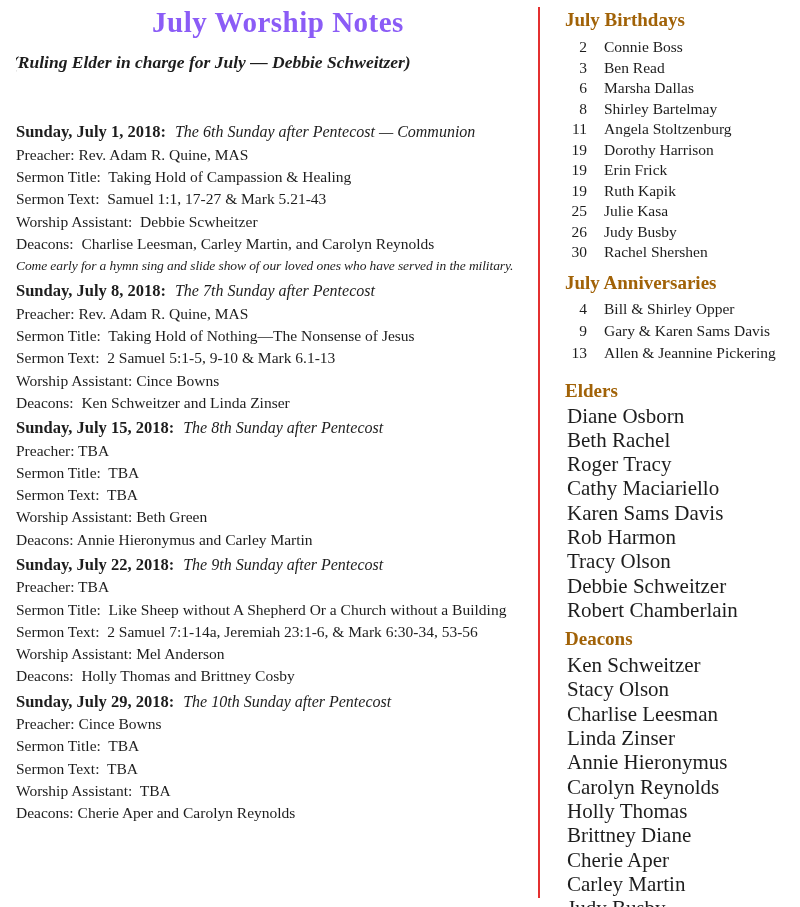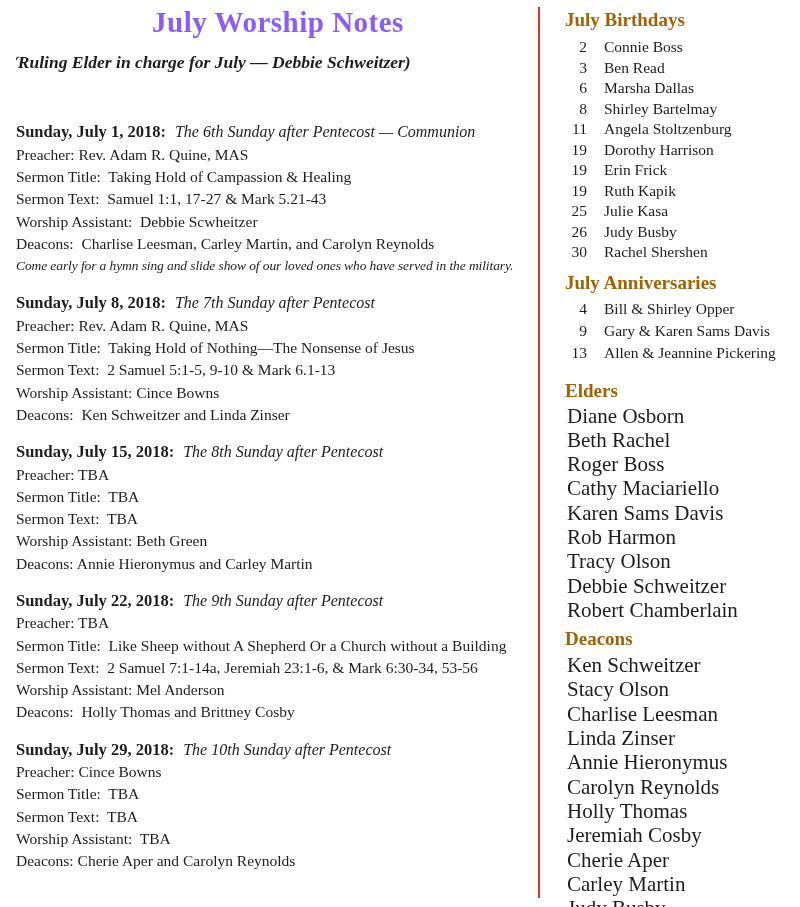--- a/index.html
+++ b/index.html
@@ -15,21 +15,21 @@
   .title{
     margin:0;padding-top:6px;text-align:center;
     color:#8b5cf6;font-size:29px;font-weight:bold;letter-spacing:.5px;line-height:1.15;
   }
   .subtitle{
     margin:13px 0 0 -4px;
     font-style:italic;font-weight:bold;font-size:17.5px;line-height:21px;white-space:pre;
   }
   .section{margin:0;}
   .section.first{margin-top:48px;}
-  .section + .section{margin-top:15px;}
+  .section + .section{margin-top:3px;}
   .s-head{margin:0;line-height:22.3px;white-space:pre;}
   .s-date{font-weight:bold;font-size:16.5px;}
   .s-occasion{font-style:italic;font-size:16px;margin-left:9px;}
   .s-line{margin:0;font-size:15.5px;line-height:22.3px;white-space:pre;}
   .s-note{margin:0;font-style:italic;font-size:13.5px;line-height:22.3px;white-space:pre;letter-spacing:-.1px;}
 
   
   .divider{position:absolute;left:538px;top:7px;width:2px;height:891px;background:#e43030;}
 
   
@@ -173,38 +173,38 @@
       <div class="entry">
           <span class="num">13</span>
           <span class="nm">Allen &amp; Jeannine Pickering</span>
         </div>
     </div>
 
     <h2 class="sb-heading el">Elders</h2>
     <div class="names el">
       <p class="name">Diane Osborn</p>
       <p class="name">Beth Rachel</p>
-      <p class="name">Roger Boss</p>
+      <p class="name">Roger Tracy</p>
       <p class="name">Cathy Maciariello</p>
       <p class="name">Karen Sams Davis</p>
       <p class="name">Rob Harmon</p>
       <p class="name">Tracy Olson</p>
       <p class="name">Debbie Schweitzer</p>
       <p class="name">Robert Chamberlain</p>
     </div>
 
     <h2 class="sb-heading de">Deacons</h2>
     <div class="names de">
       <p class="name">Ken Schweitzer</p>
       <p class="name">Stacy Olson</p>
       <p class="name">Charlise Leesman</p>
       <p class="name">Linda Zinser</p>
       <p class="name">Annie Hieronymus</p>
       <p class="name">Carolyn Reynolds</p>
       <p class="name">Holly Thomas</p>
-      <p class="name">Jeremiah Cosby</p>
+      <p class="name">Brittney Diane</p>
       <p class="name">Cherie Aper</p>
       <p class="name">Carley Martin</p>
       <p class="name">Judy Busby</p>
     </div>
 
   </div>
 </div>
 
 </body></html>

